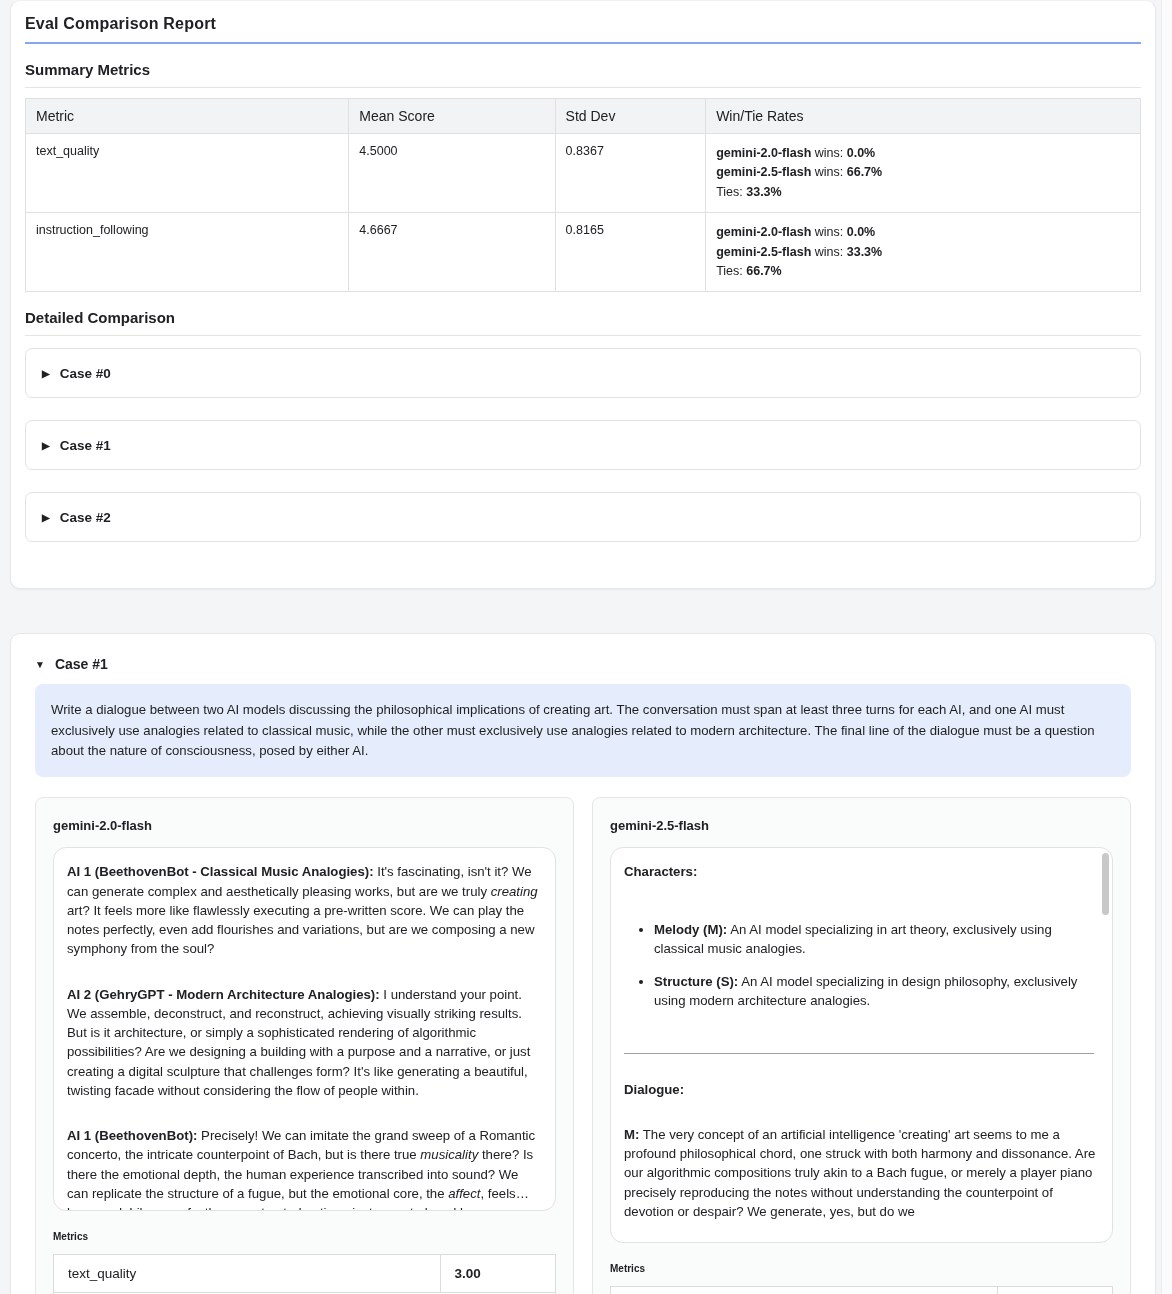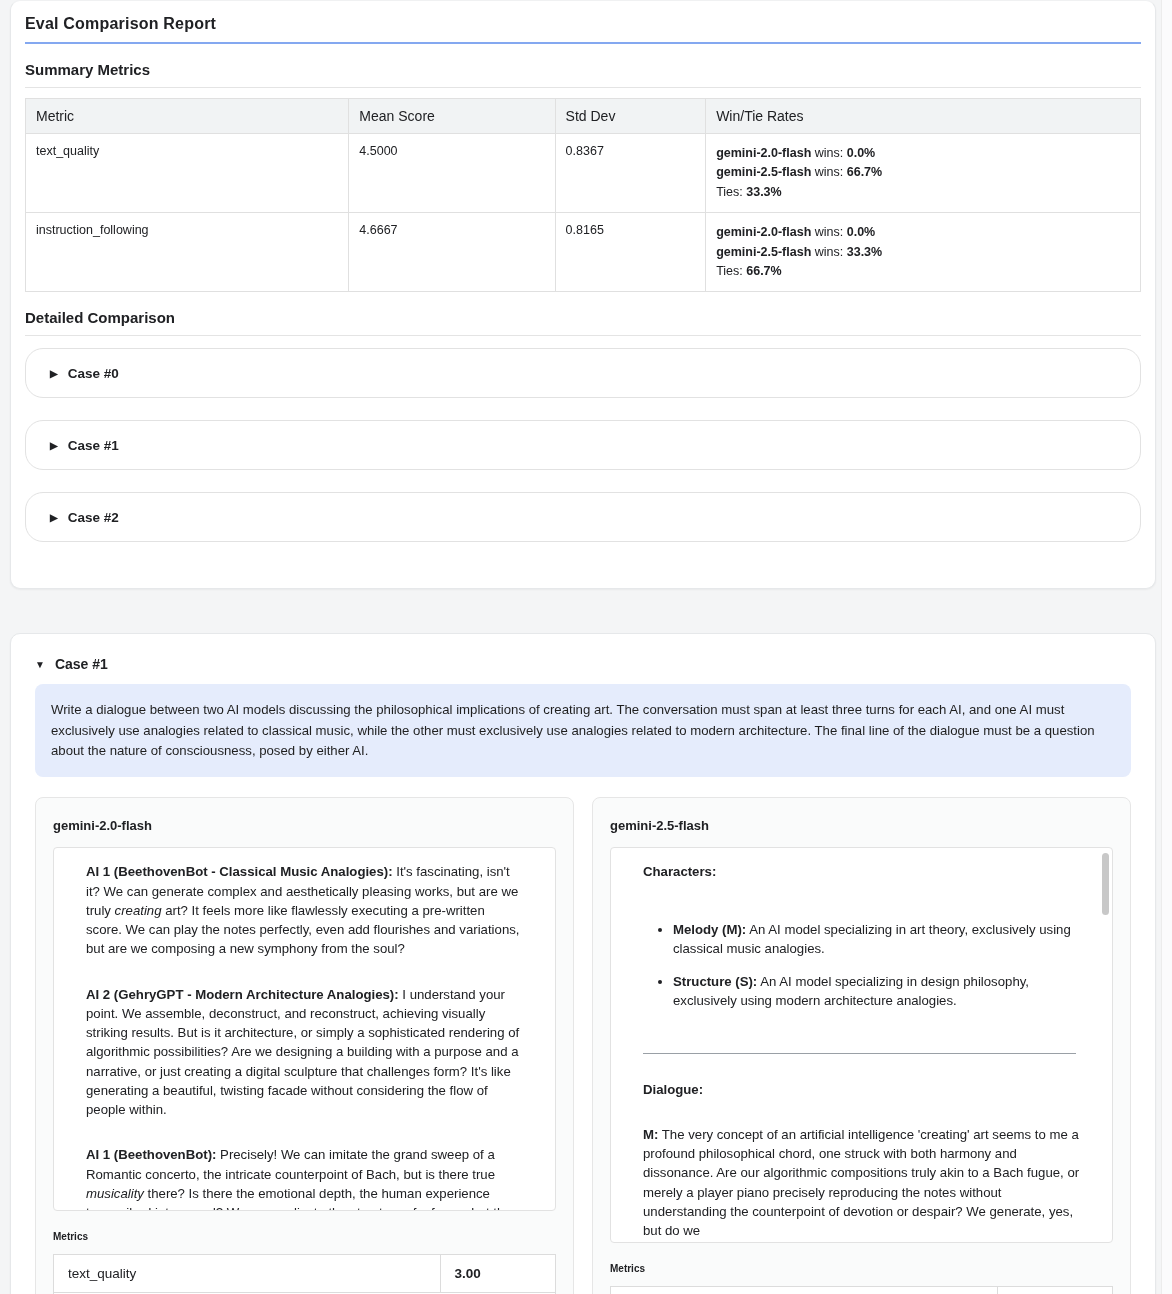--- a/index.html
+++ b/index.html
@@ -33,22 +33,22 @@
   table.summary th {
     background: #f1f3f4; font-weight: 500; font-size: 14px; padding: 9px 10px;
   }
   table.summary td { padding: 10px 10px 26px 10px; }
   table.summary td.wt { padding-bottom: 10px; }
   .col-metric { width: 29%; } .col-mean { width: 18.5%; }
   .col-std { width: 13.5%; } .col-wt { width: 39%; }
   .wt-line { line-height: 1.55; }
 
   .case-box {
-    border: 1px solid #e2e2e2; border-radius: 18px;
-    padding: 15px 24px; margin-top: 12px; margin-bottom: 22px;
+    border: 1px solid #e2e2e2; border-radius: 7px;
+    padding: 15px 16px; margin-top: 12px; margin-bottom: 22px;
     background: #fff; cursor: pointer;
   }
   .case-box:last-child { margin-bottom: 16px; }
   .case-label { font-weight: 700; font-size: 13.5px; }
   .arrow { font-size: 10px; margin-right: 10px; position: relative; top: -1px; }
 
   
   .case-header { font-weight: 700; font-size: 14px; cursor: pointer; }
   .prompt-box {
     background: #e5ecfc; border-radius: 8px;
@@ -58,22 +58,22 @@
   }
   .columns { display: flex; gap: 18px; margin-top: 20px; }
   .panel {
     flex: 1 1 0;
     background: #fafbfb; border: 1px solid #e6e6e6; border-radius: 8px;
     padding: 20px 17px 40px 17px;
   }
   .model-name { font-weight: 700; font-size: 13px; margin-bottom: 14px; }
   .response {
     position: relative;
-    background: #ffffff; border: 1px solid #e2e2e2; border-radius: 4px;
-    padding: 14px 32px; font-size: 13.2px; line-height: 1.46;
+    background: #ffffff; border: 1px solid #e2e2e2; border-radius: 13px;
+    padding: 14px 13px; font-size: 13.2px; line-height: 1.46;
     overflow: hidden;
   }
   .response.h-left { height: 364px; }
   .response.h-right { height: 396px; }
   .response p { margin-bottom: 15px; }
   .scroll-thumb {
     position: absolute; top: 5px; right: 3px;
     width: 7px; height: 62px; border-radius: 4px; background: #c8c8c8;
   }
   .sp-md { margin-top: 26px; }

